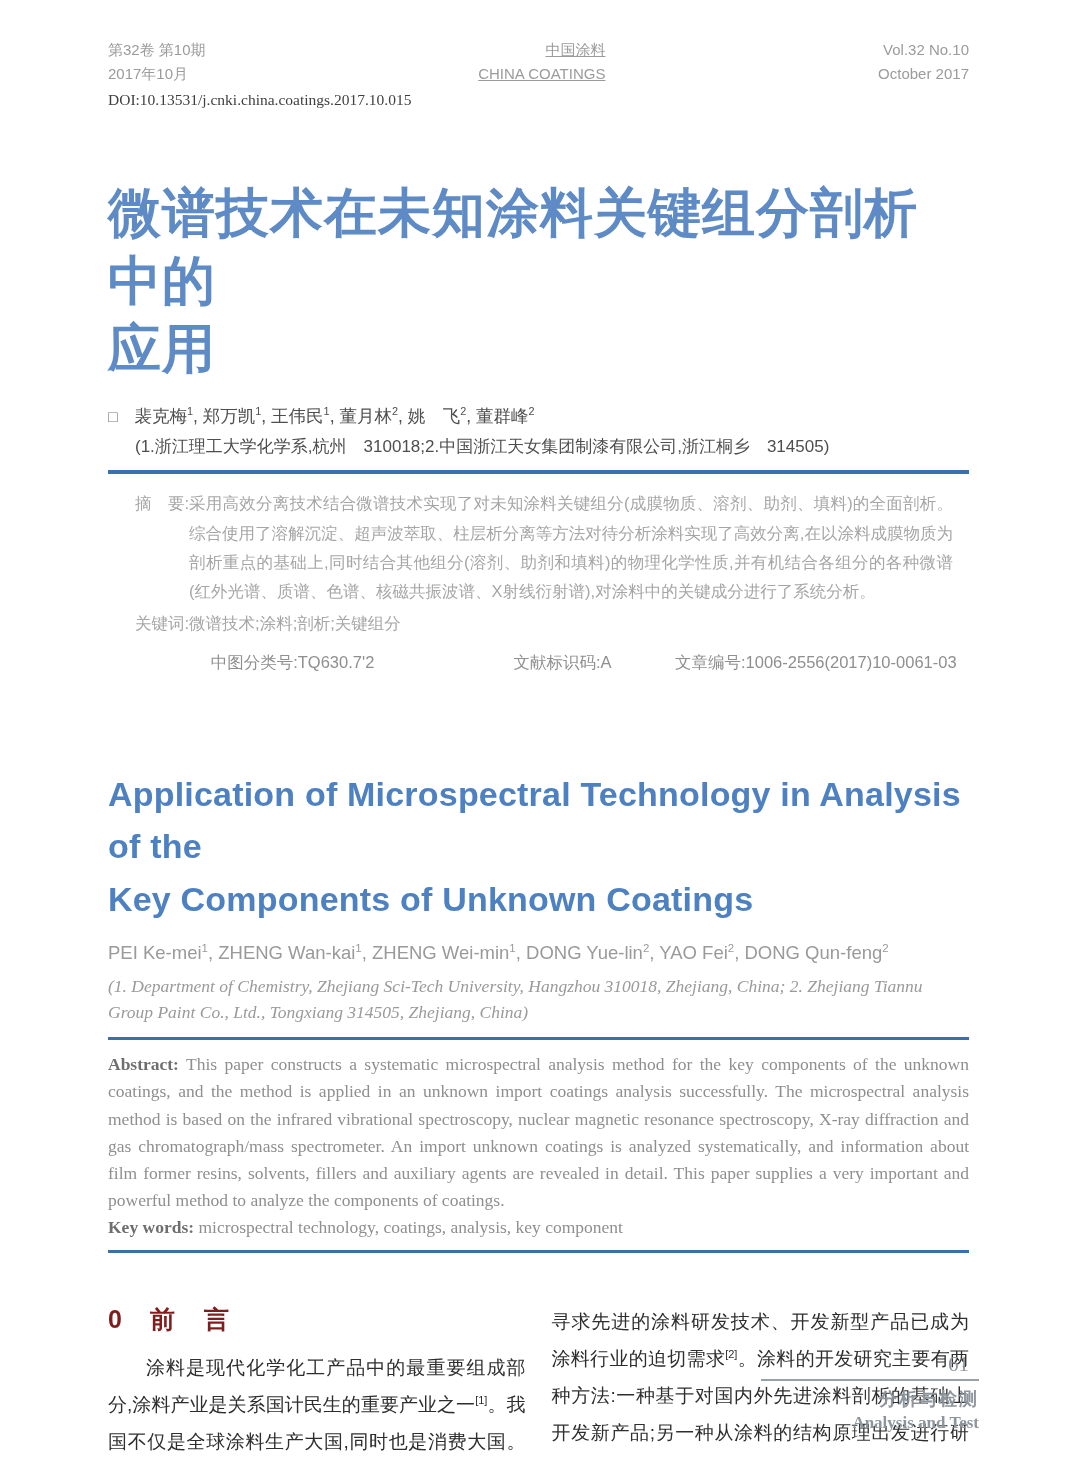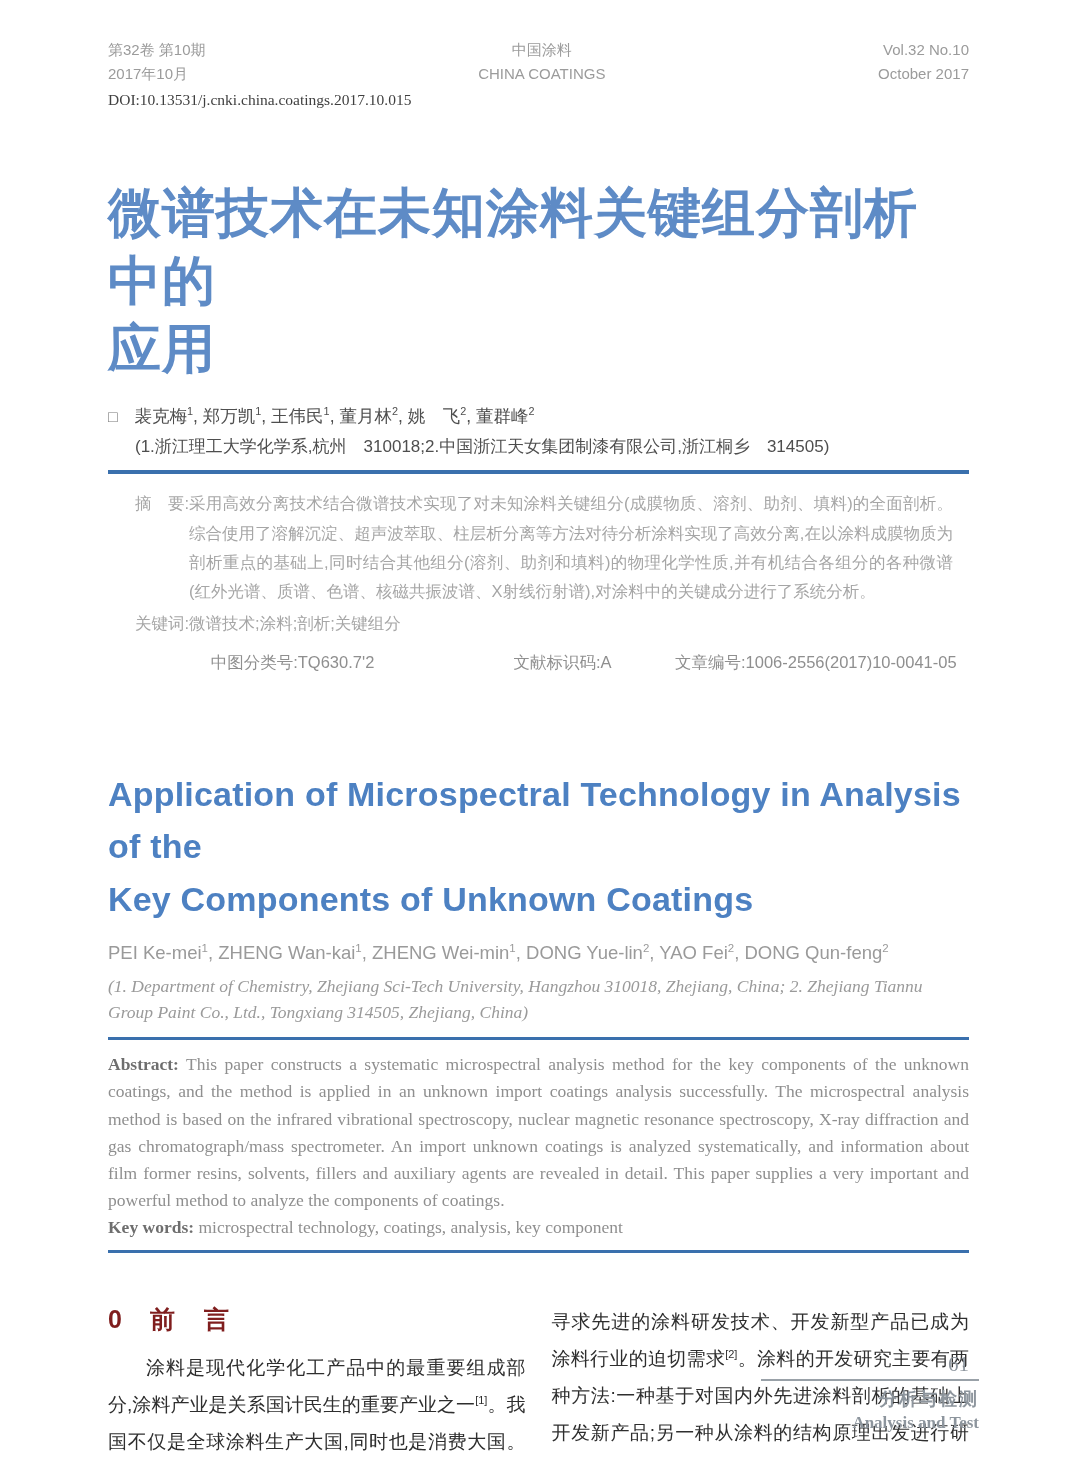--- a/index.html
+++ b/index.html
@@ -8,21 +8,21 @@
     width:1075px; height:1459px;
     position:relative;
     font-family:"Liberation Sans", sans-serif;
     overflow:hidden;
   }
   .page { padding:38px 106px 0 108px; }
 
   
   .journal-header { display:flex; justify-content:space-between; color:#9b9b9b; font-size:15px; line-height:1.6; }
   .jh-col { white-space:nowrap; }
-  .jh-center { text-align:center; }
+  .jh-center { text-align:right;text-decoration:underline; }
   .jh-right { text-align:right; }
   .doi-line { margin-top:5px; font-family:"Liberation Serif", serif; color:#3f3f3f; font-size:15.5px; }
 
   
   .cn-title { margin-top:70px; color:#5e8bc6; font-weight:bold; font-size:53px; line-height:1.28; letter-spacing:1px; }
 
   
   .authors-cn { margin-top:22px; color:#4e4e4e; font-size:17.5px; }
   .author-marker { display:inline-block; color:#7a7a7a; margin-right:12px; font-size:16px; }
   sup { font-size:62%; }
@@ -106,21 +106,21 @@
   <div class="abstract-cn">
     <span class="label">摘　要:</span>
     <span>采用高效分离技术结合微谱技术实现了对未知涂料关键组分(成膜物质、溶剂、助剂、填料)的全面剖析。综合使用了溶解沉淀、超声波萃取、柱层析分离等方法对待分析涂料实现了高效分离,在以涂料成膜物质为剖析重点的基础上,同时结合其他组分(溶剂、助剂和填料)的物理化学性质,并有机结合各组分的各种微谱(红外光谱、质谱、色谱、核磁共振波谱、X射线衍射谱),对涂料中的关键成分进行了系统分析。</span>
   </div>
   <div class="kw-cn">
     <span>关键词:</span><span>微谱技术;涂料;剖析;关键组分</span>
   </div>
   <div class="meta-row">
     <span class="meta-clc">中图分类号:TQ630.7'2</span>
     <span class="meta-doc">文献标识码:A</span>
-    <span>文章编号:1006-2556(2017)10-0041-05</span>
+    <span>文章编号:1006-2556(2017)10-0061-03</span>
   </div>
 
   <div class="en-title">
     <div>Application of Microspectral Technology in Analysis of the</div>
     <div>Key Components of Unknown Coatings</div>
   </div>
 
   <div class="authors-en">
     <span><span>PEI Ke-mei</span><sup>1</sup><span>, </span></span>
     <span><span>ZHENG Wan-kai</span><sup>1</sup><span>, </span></span>

